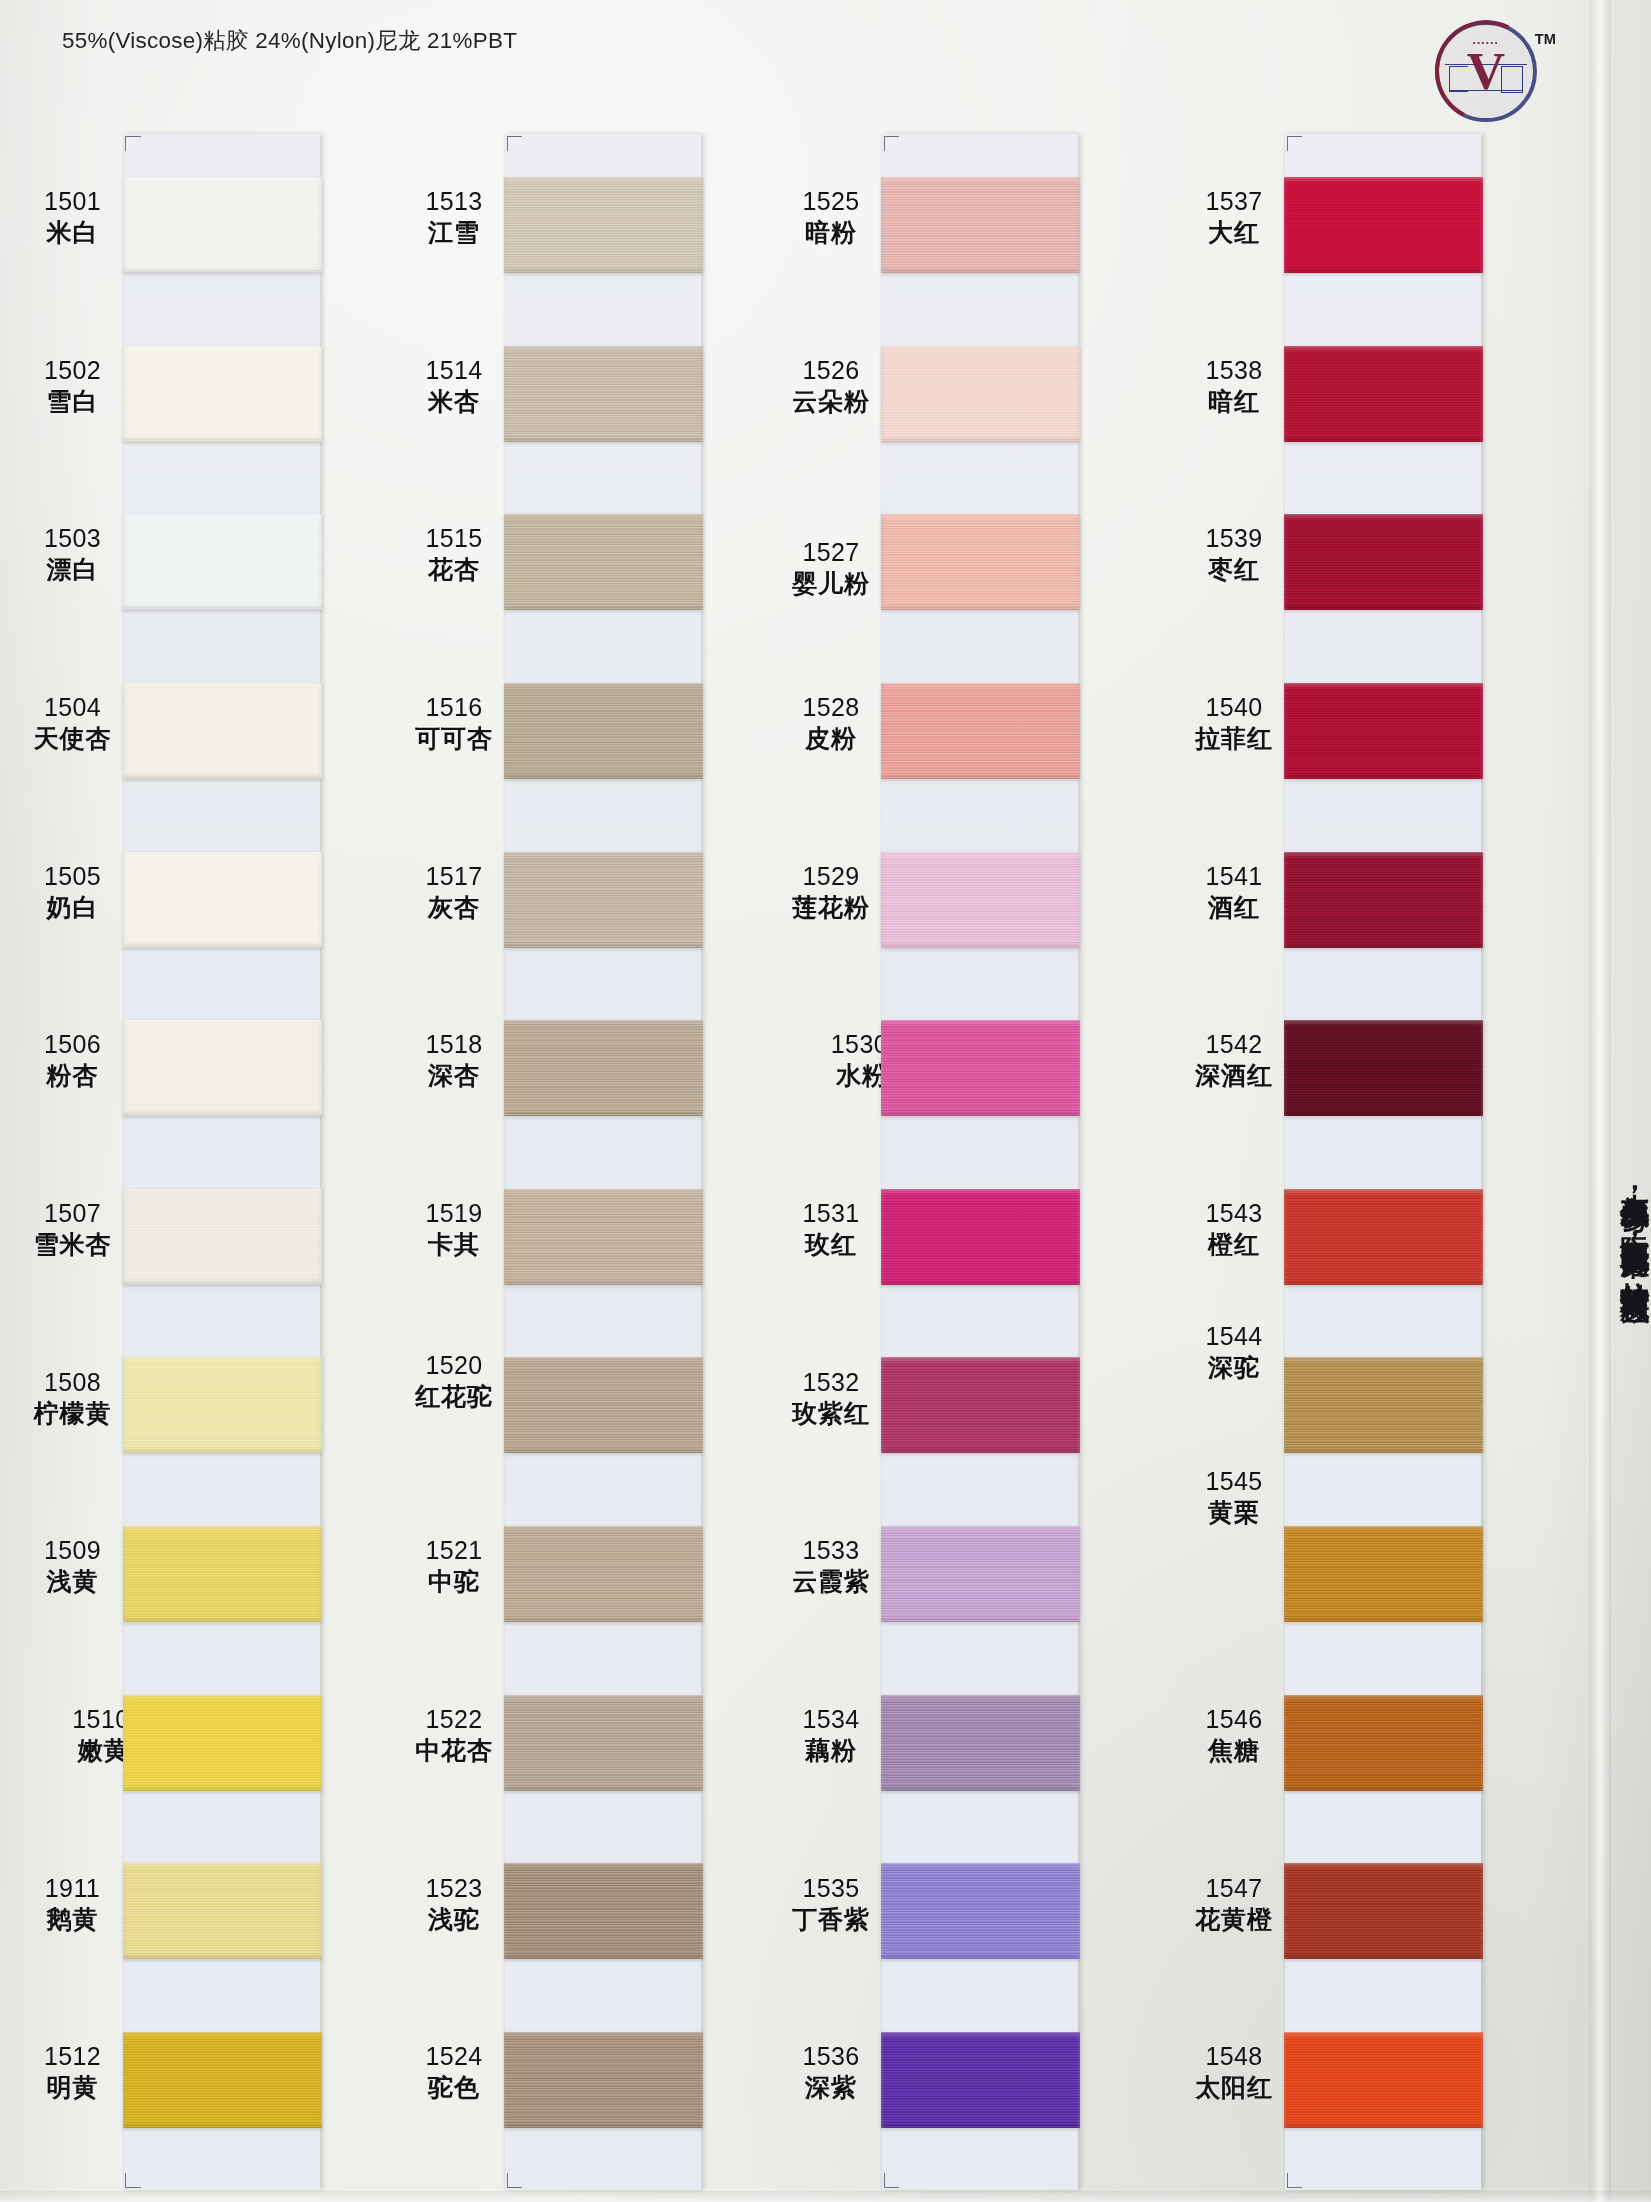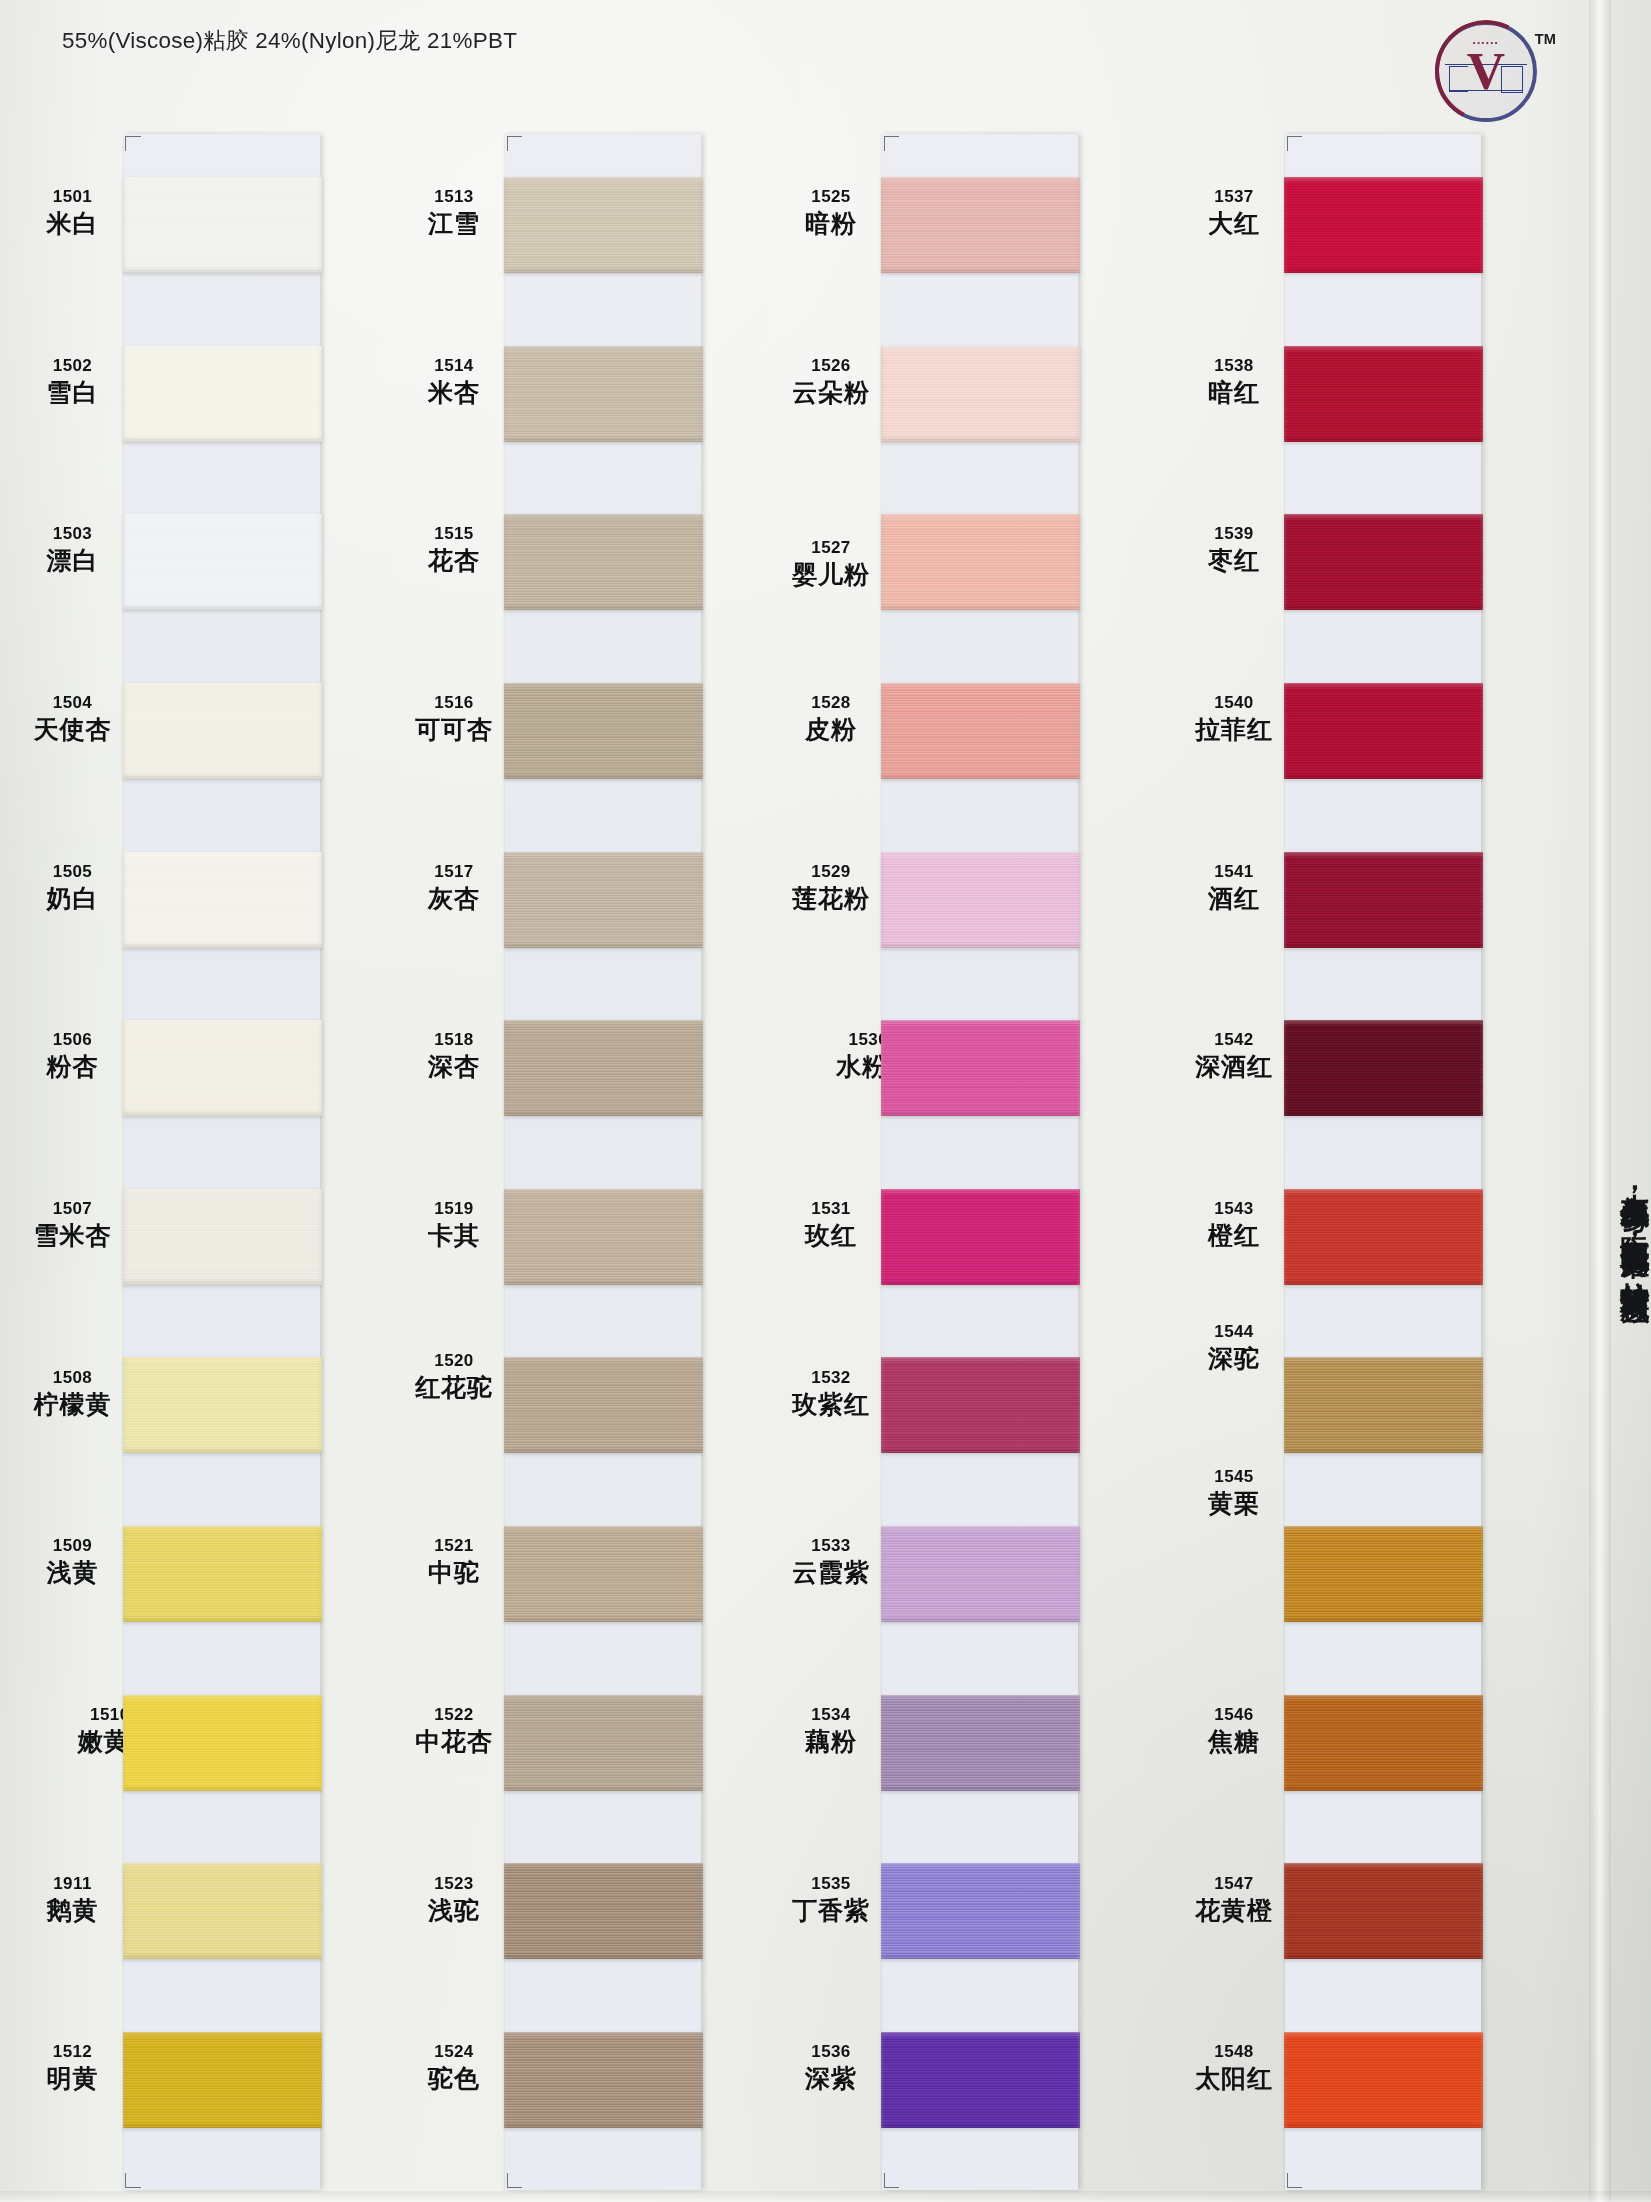--- a/index.html
+++ b/index.html
@@ -140,22 +140,22 @@
   }
   .label {
     position: absolute;
     width: 114px;
     text-align: center;
     color: #101214;
     line-height: 1.12;
   }
   .label .code {
     display: block;
-    font-size: 17px;
-    font-weight: 700;
+    font-size: 25px;
+    font-weight: 400;
     letter-spacing: 0.4px;
   }
   .label .name {
     display: block;
     font-size: 25px;
     font-weight: 600;
     margin-top: 2.6px;
     letter-spacing: 0.9px;
     white-space: nowrap;
   }

